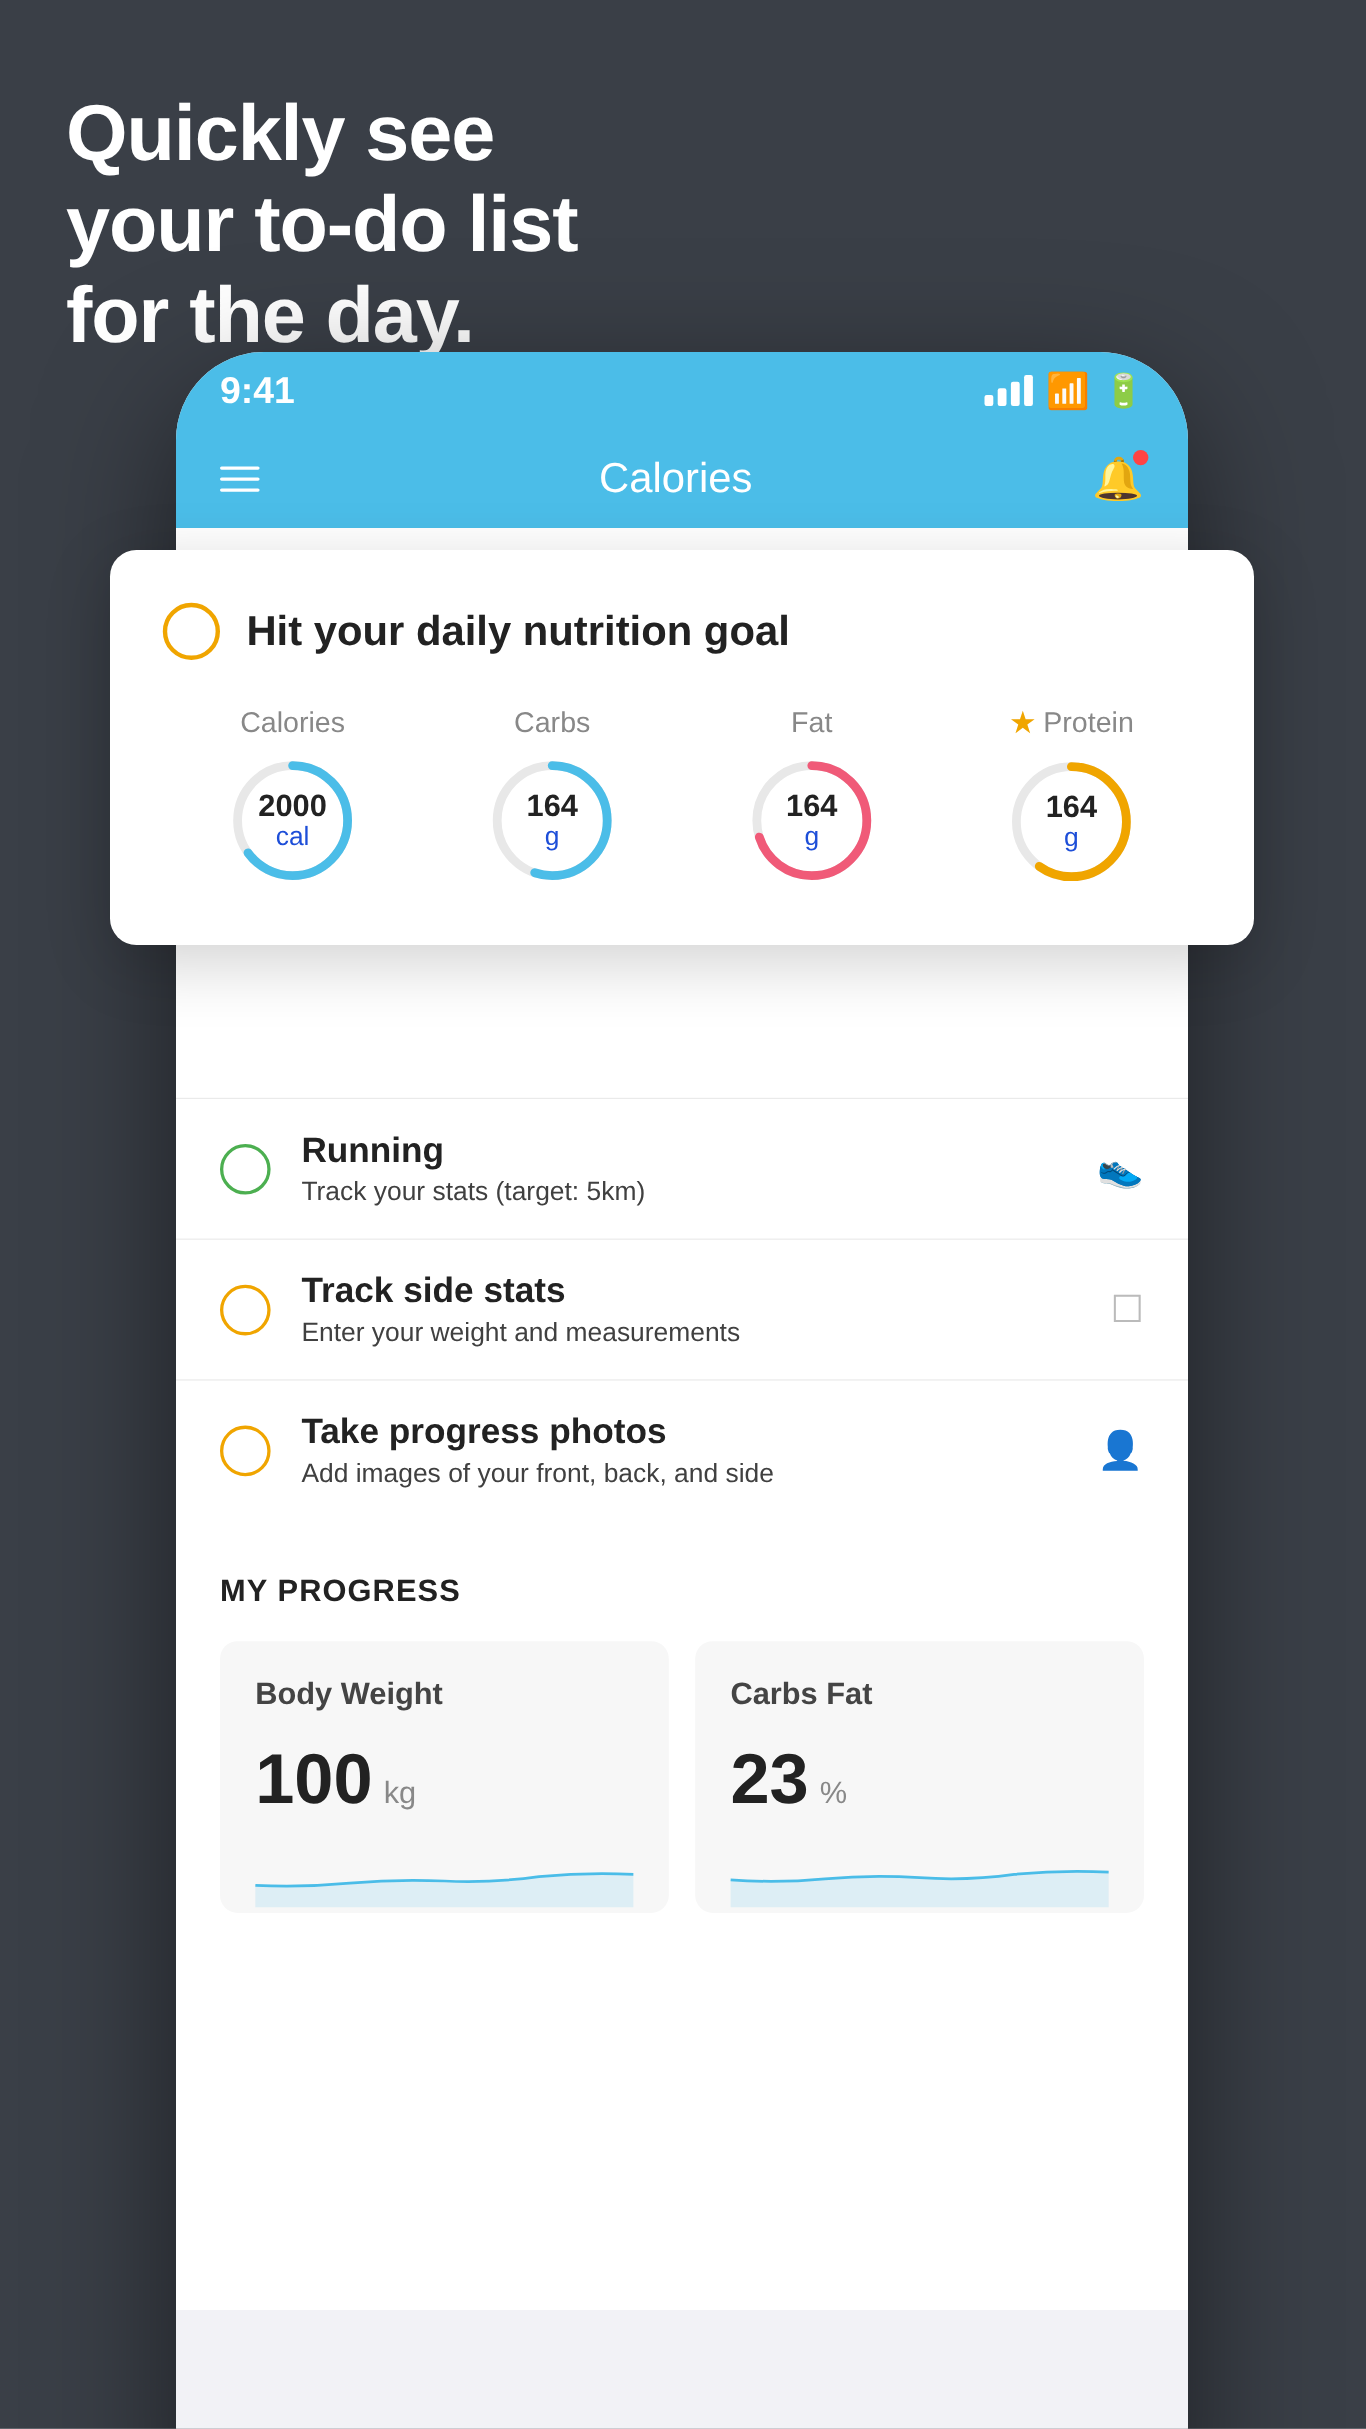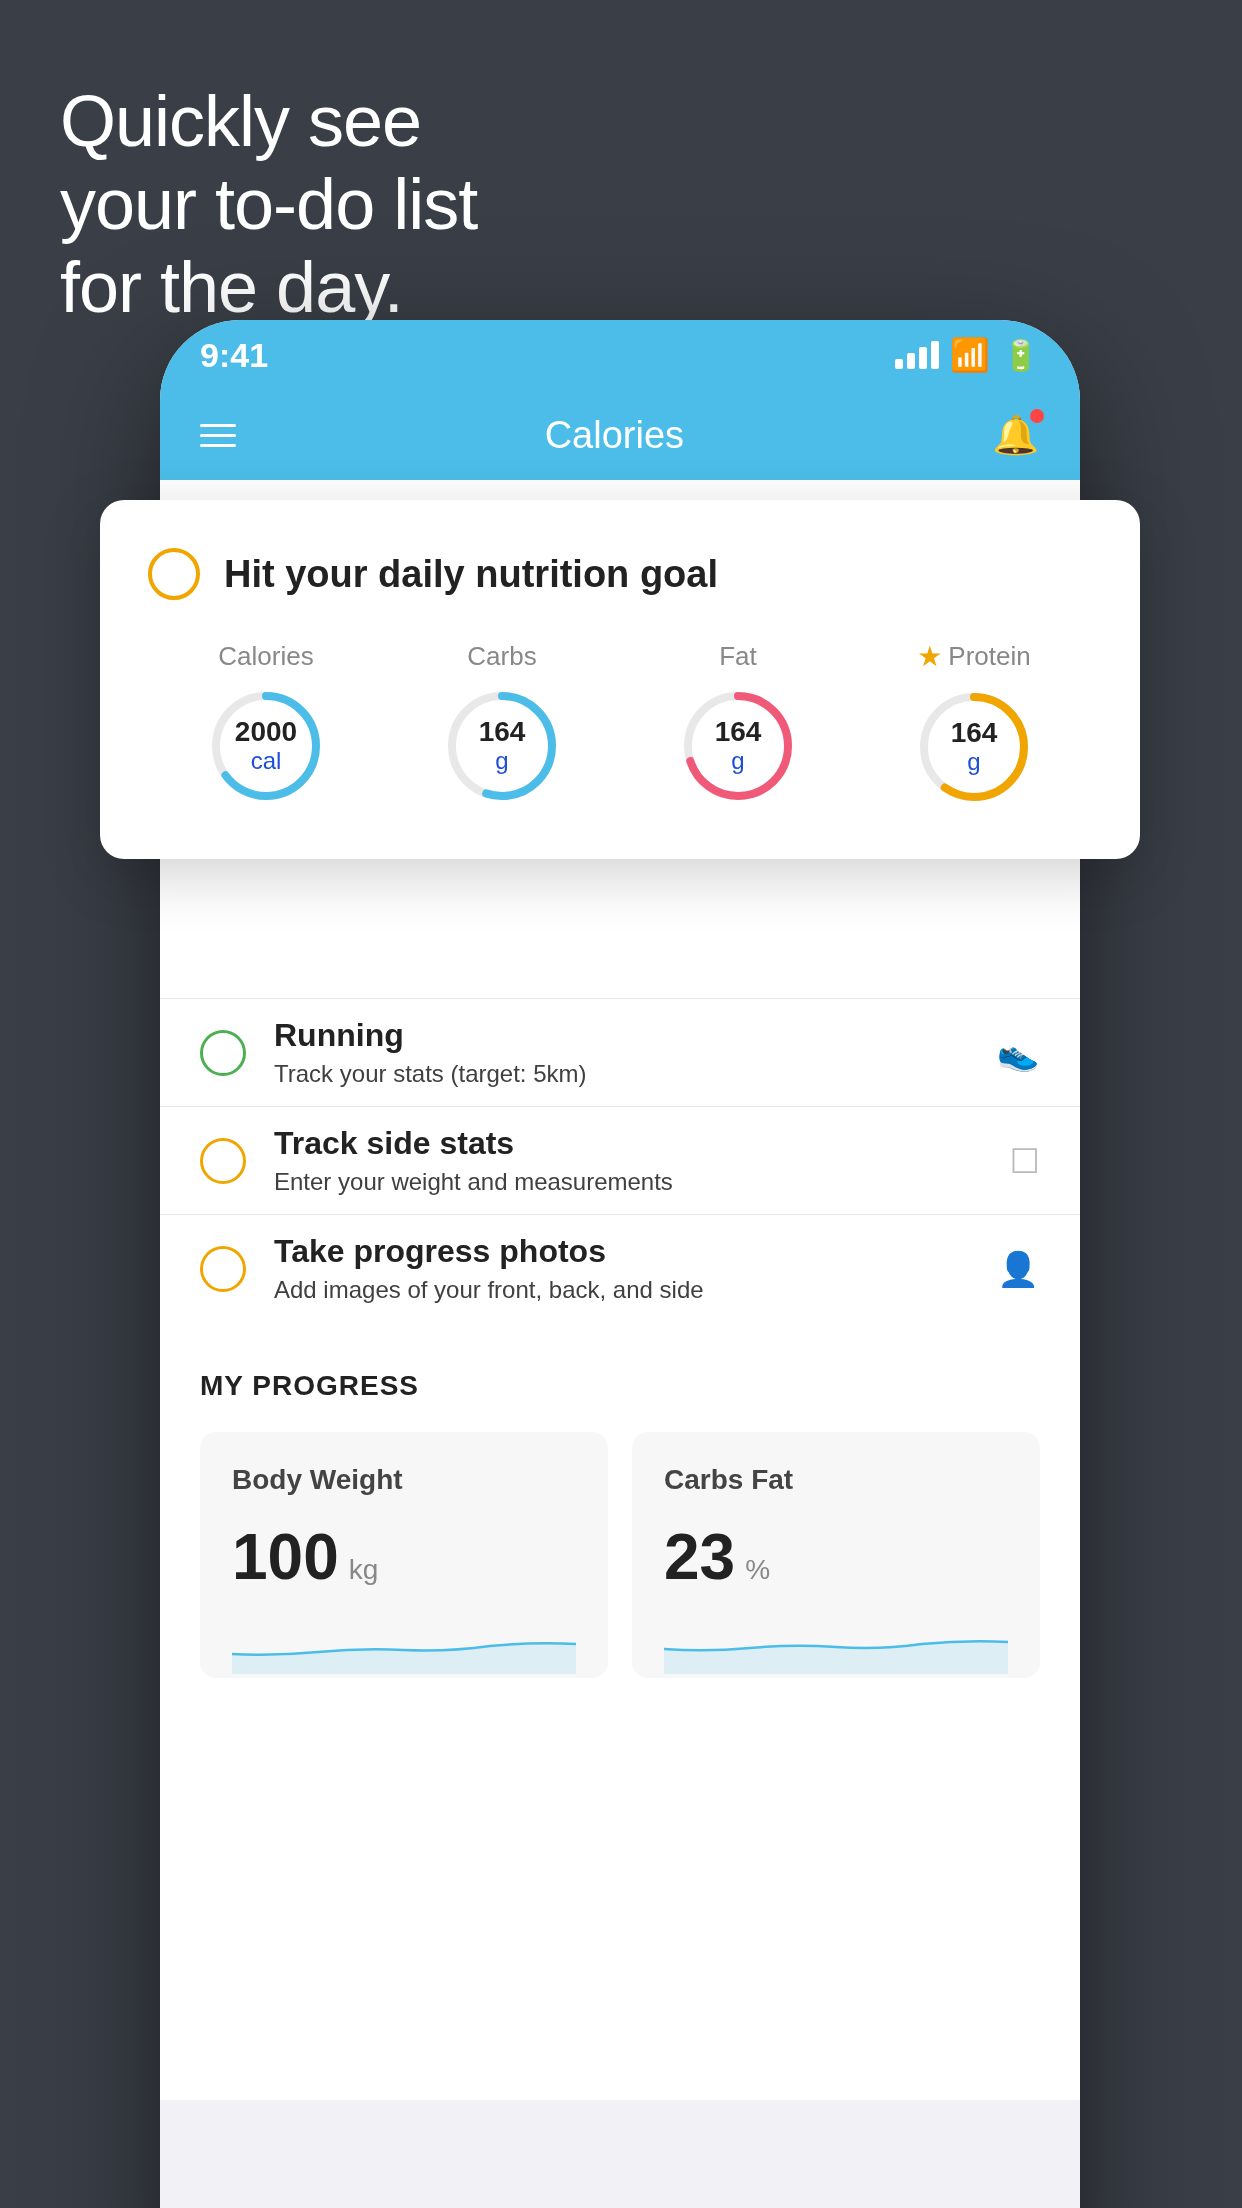--- a/index.html
+++ b/index.html
@@ -12,21 +12,21 @@
       position: relative;
     }
 
     
     .hero-text {
       position: absolute;
       top: 80px;
       left: 60px;
       color: #ffffff;
       font-size: 72px;
-      font-weight: 400;
+      font-weight: 700;
       line-height: 1.15;
       letter-spacing: -1px;
     }
 
     
     .phone {
       position: absolute;
       top: 320px;
       left: 160px;
       width: 920px;
@@ -172,21 +172,21 @@
     }
 
     
     .todo-list {
       background: #fff;
       margin-top: 10px;
     }
     .todo-item {
       display: flex;
       align-items: center;
-      padding: 18px 40px;
+      padding: 28px 40px;
       border-top: 1px solid #e8e8e8;
       gap: 28px;
     }
     .todo-circle {
       width: 46px;
       height: 46px;
       border-radius: 50%;
       border: 3px solid #ccc;
       flex-shrink: 0;
     }

